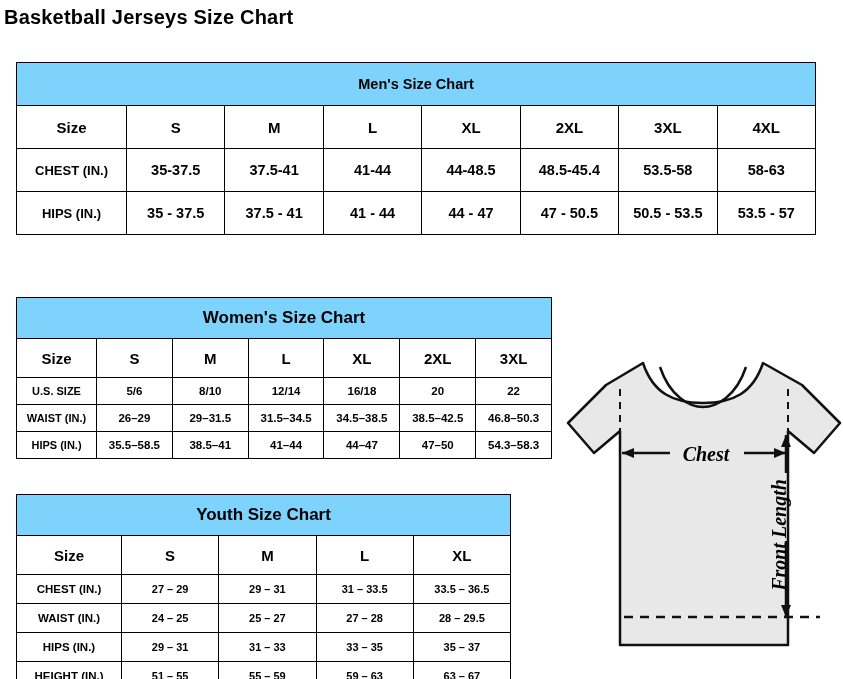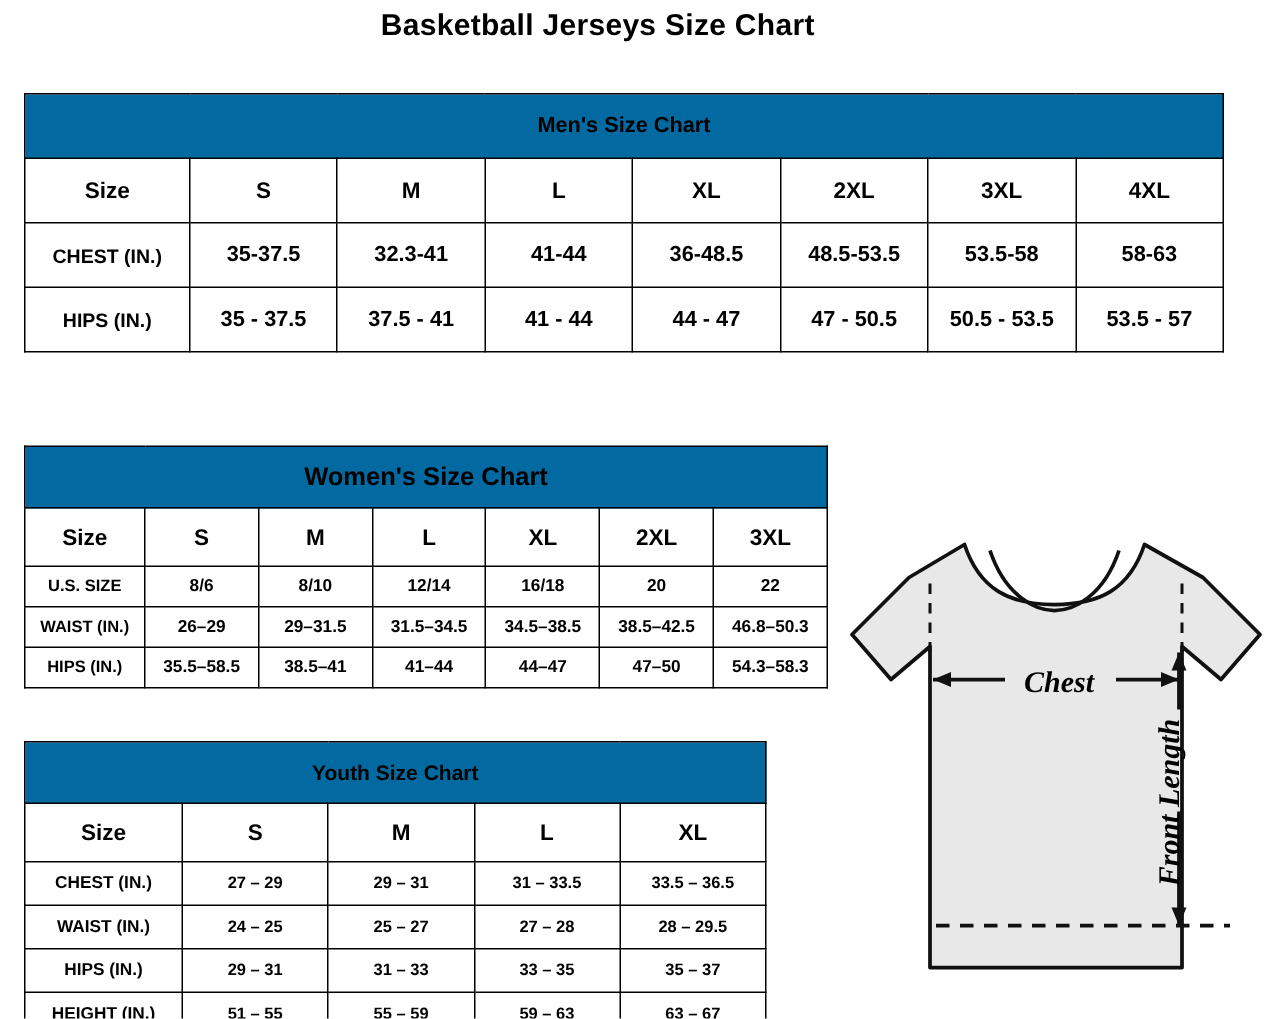--- a/index.html
+++ b/index.html
@@ -6,42 +6,41 @@
   body{
     width:843px;height:679px;
     background:#ffffff;
     font-family:"Liberation Sans", sans-serif;
     color:#000;
     position:relative;
     overflow:hidden;
   }
   .page-title{
     position:absolute;
-    left:14px;top:6px;width:769px;
-    text-align:center;
+    left:4px;top:6px;width:769px;
     font-size:20px;
     font-weight:bold;
     letter-spacing:.2px;
   }
   table{
     border-collapse:collapse;
     table-layout:fixed;
     background:#fff;
   }
   table, th, td{
     border:1.5px solid #000;
   }
   th,td{
     text-align:center;
     vertical-align:middle;
     font-weight:bold;
     padding:0;
   }
   .caption-cell{
-    background:#0369a1;
+    background:#7dd3fc;
     font-size:17px;
     height:37px;
   }
   
   #men-table{
     position:absolute;
     left:16px;top:62px;
     width:800px;
   }
   #men-table col.lbl{width:110px;}
@@ -66,21 +65,21 @@
   
   #youth-table{
     position:absolute;
     left:16px;top:494px;
     width:495px;
   }
   #youth-table col.lbl{width:105px;}
   #youth-table th.hdr{height:38px;font-size:15px;}
   #youth-table td{height:28px;font-size:11px;}
   #youth-table td.rowlabel{font-size:11.5px;}
-  #youth-table .caption-cell{font-size:14px;height:40px;}
+  #youth-table .caption-cell{font-size:17px;height:40px;}
 
   
   #shirt-diagram{
     position:absolute;
     left:548px;top:345px;
     width:310px;height:320px;
   }
   #shirt-diagram svg{display:block;}
   .dim-label{
     font-family:"Liberation Serif", serif;
@@ -114,24 +113,24 @@
       <th class="hdr">M</th>
       <th class="hdr">L</th>
       <th class="hdr">XL</th>
       <th class="hdr">2XL</th>
       <th class="hdr">3XL</th>
       <th class="hdr">4XL</th>
     </tr>
     <tr>
       <td class="rowlabel">CHEST (IN.)</td>
       <td>35-37.5</td>
-      <td>32.3-41</td>
+      <td>37.5-41</td>
       <td>41-44</td>
-      <td>36-48.5</td>
-      <td>48.5-53.5</td>
+      <td>44-48.5</td>
+      <td>48.5-45.4</td>
       <td>53.5-58</td>
       <td>58-63</td>
     </tr>
     <tr>
       <td class="rowlabel">HIPS (IN.)</td>
       <td>35 - 37.5</td>
       <td>37.5 - 41</td>
       <td>41 - 44</td>
       <td>44 - 47</td>
       <td>47 - 50.5</td>
@@ -159,21 +158,21 @@
       <th class="hdr">Size</th>
       <th class="hdr">S</th>
       <th class="hdr">M</th>
       <th class="hdr">L</th>
       <th class="hdr">XL</th>
       <th class="hdr">2XL</th>
       <th class="hdr">3XL</th>
     </tr>
     <tr>
       <td class="rowlabel">U.S. SIZE</td>
-      <td>8/6</td>
+      <td>5/6</td>
       <td>8/10</td>
       <td>12/14</td>
       <td>16/18</td>
       <td>20</td>
       <td>22</td>
     </tr>
     <tr>
       <td class="rowlabel">WAIST  (IN.)</td>
       <td>26–29</td>
       <td>29–31.5</td>

